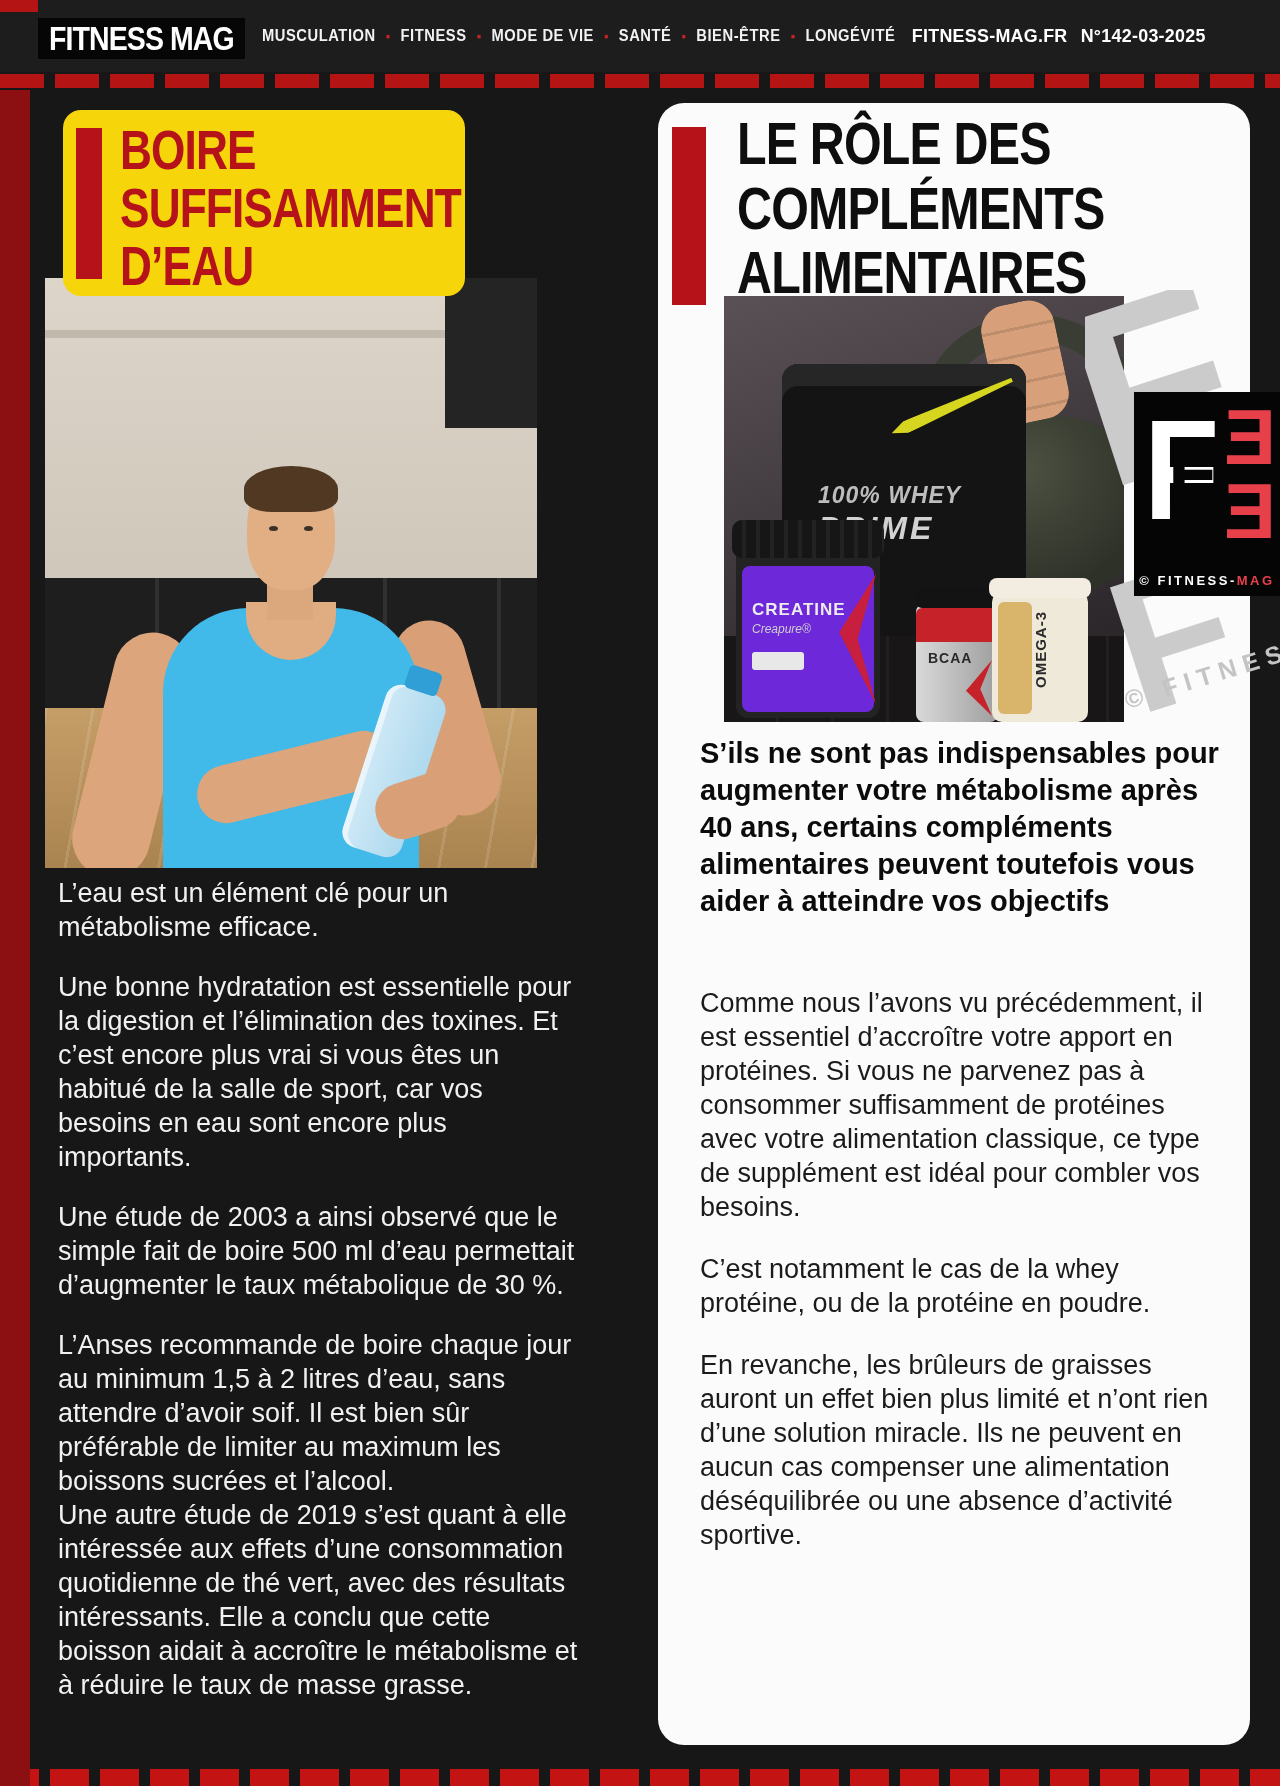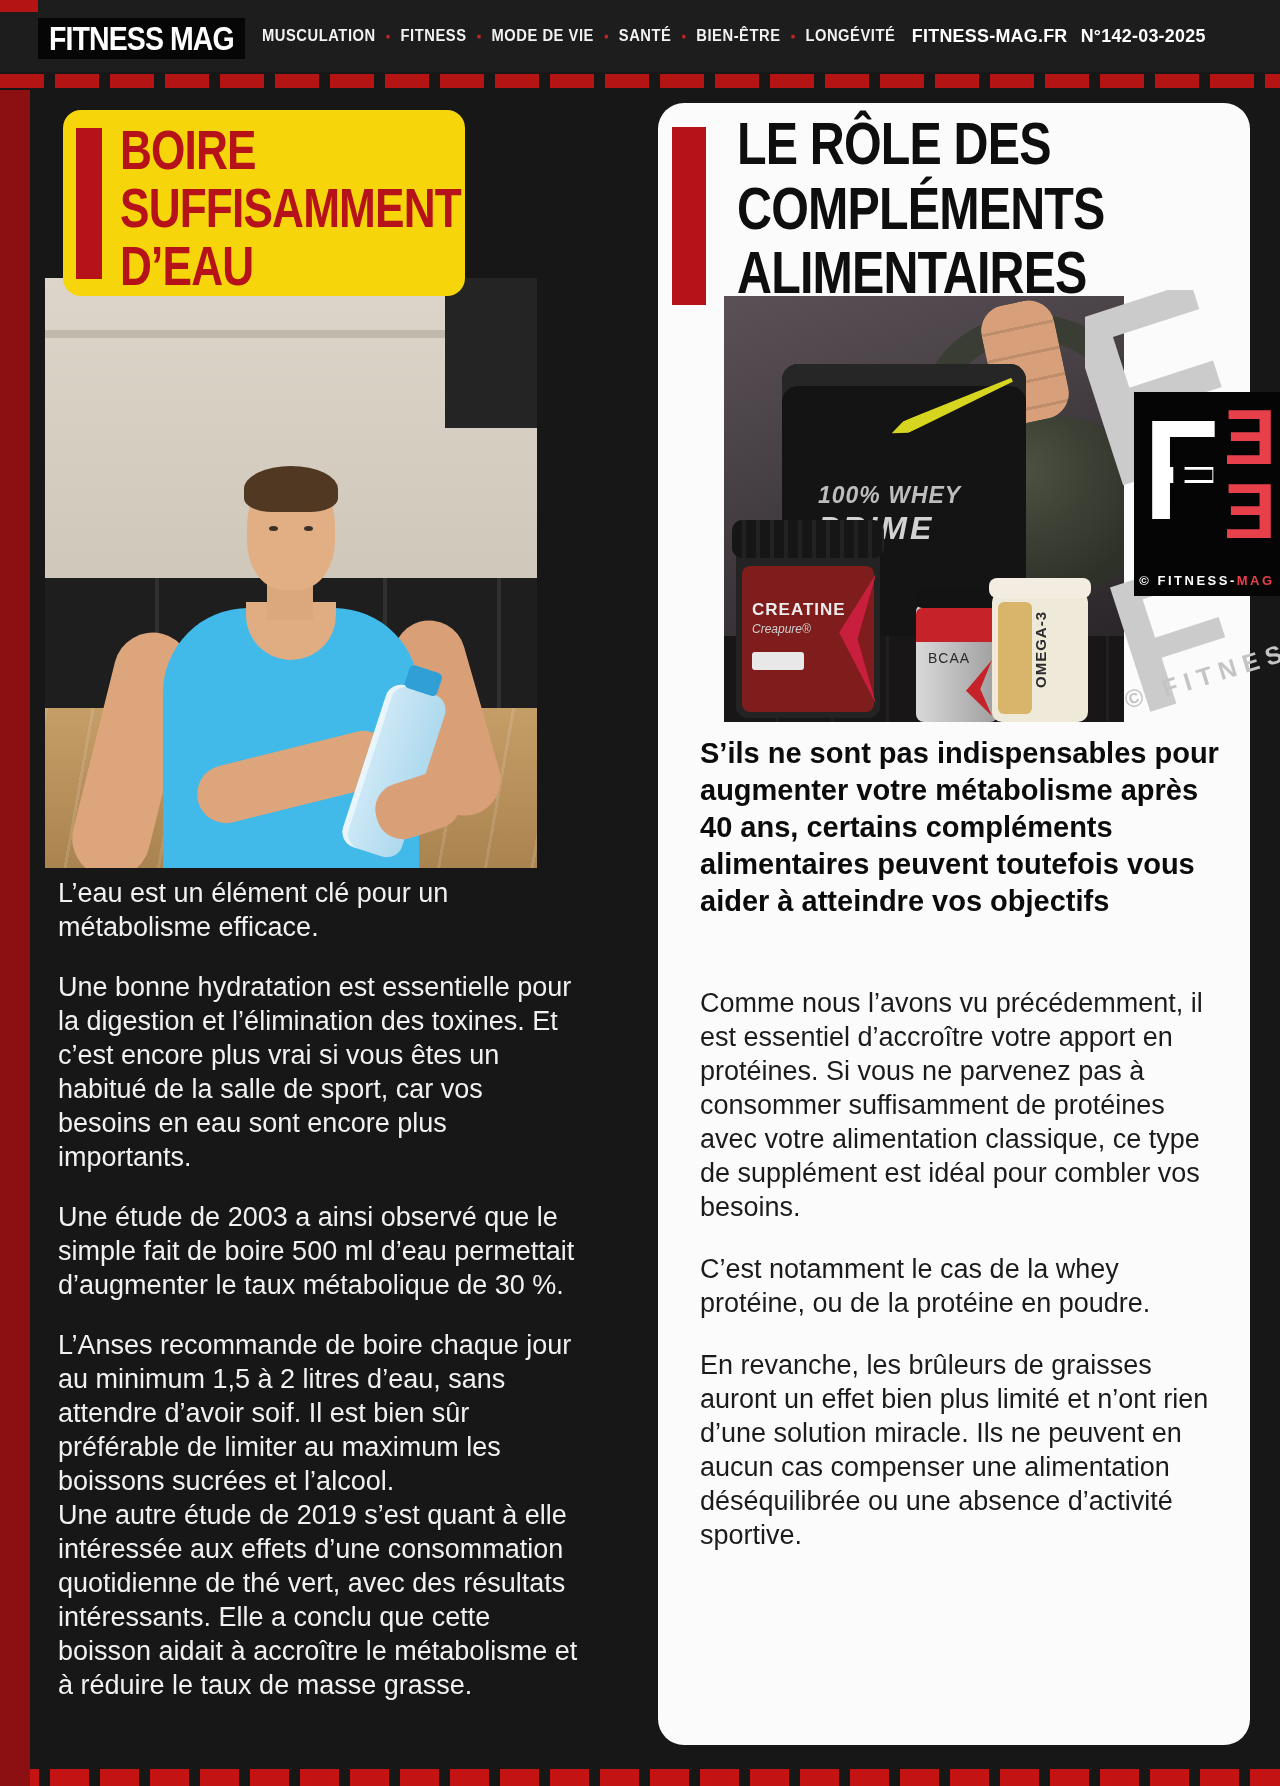--- a/index.html
+++ b/index.html
@@ -93,31 +93,31 @@
           box-shadow:inset 0 22px 0 #262626;}
   .pr-bag-accent{position:absolute;right:8px;top:36px;width:132px;height:13px;background:#d6d51f;
                  transform:rotate(-24deg);clip-path:polygon(0 50%,12% 0,100% 35%,100% 65%,12% 100%);}
   .pr-bag-line1{position:absolute;left:36px;top:118px;color:#bdbdbd;font-size:23px;font-weight:700;
                 font-style:italic;letter-spacing:1px;white-space:nowrap;}
   .pr-bag-line2{position:absolute;left:36px;top:146px;color:#d2d2d2;font-size:32px;font-weight:700;
                 font-style:italic;letter-spacing:3px;white-space:nowrap;}
   .pr-creatine{position:absolute;left:12px;top:226px;width:144px;height:196px;background:#232323;border-radius:12px;}
   .pr-cre-lid{position:absolute;left:-4px;top:-2px;width:152px;height:38px;background:#161616;border-radius:10px;
               background-image:repeating-linear-gradient(90deg,transparent 0 10px,#222 10px 14px);}
-  .pr-cre-label{position:absolute;left:6px;top:44px;width:132px;height:146px;background:#7f1d1d;border-radius:8px;}
+  .pr-cre-label{position:absolute;left:6px;top:44px;width:132px;height:146px;background:#6d28d9;border-radius:8px;}
   .pr-cre-ribbon{position:absolute;right:-2px;top:8px;width:46px;height:130px;background:#c81f3e;
                  clip-path:polygon(100% 0,20% 45%,100% 100%,60% 50%);}
   .pr-cre-t1{position:absolute;left:10px;top:34px;color:#ececec;font-size:17px;font-weight:700;letter-spacing:1px;}
   .pr-cre-t2{position:absolute;left:10px;top:56px;color:#cfcfcf;font-size:12px;font-style:italic;}
   .pr-cre-tag{position:absolute;left:10px;top:86px;width:52px;height:18px;background:#e8e8e8;border-radius:3px;}
   .pr-bcaa{position:absolute;left:192px;top:308px;width:82px;height:118px;border-radius:8px;
            background:linear-gradient(90deg,#d9d9d9,#9e9e9e);}
   .pr-bcaa-cap{position:absolute;left:0;top:-16px;width:82px;height:20px;background:#131313;border-radius:6px;}
   .pr-bcaa-top{position:absolute;left:0;top:4px;width:82px;height:34px;background:#c62229;border-radius:6px 6px 0 0;}
-  .pr-bcaa-t{position:absolute;left:12px;top:46px;color:#2a2a2a;font-size:14px;font-weight:400;letter-spacing:1px;}
+  .pr-bcaa-t{position:absolute;left:12px;top:46px;color:#2a2a2a;font-size:14px;font-weight:700;letter-spacing:1px;}
   .pr-bcaa-accent{position:absolute;right:6px;bottom:6px;width:26px;height:56px;background:#c62229;
                   clip-path:polygon(100% 0,0 55%,100% 100%,55% 52%);}
   .pr-omega{position:absolute;left:268px;top:296px;width:96px;height:130px;background:#efe9da;border-radius:10px;}
   .pr-omega-cap{position:absolute;left:-3px;top:-14px;width:102px;height:20px;background:#f3ede1;border-radius:8px;}
   .pr-omega-side{position:absolute;left:6px;top:10px;width:34px;height:112px;background:#d9b46b;border-radius:6px;}
   .pr-omega-t{position:absolute;left:40px;top:96px;color:#2b2b2b;font-size:15px;font-weight:700;letter-spacing:1px;
               transform:rotate(-90deg);transform-origin:left top;white-space:nowrap;}
 
   
   .wm-zone{position:absolute;left:1085px;top:290px;width:195px;height:432px;overflow:hidden;z-index:4;}

